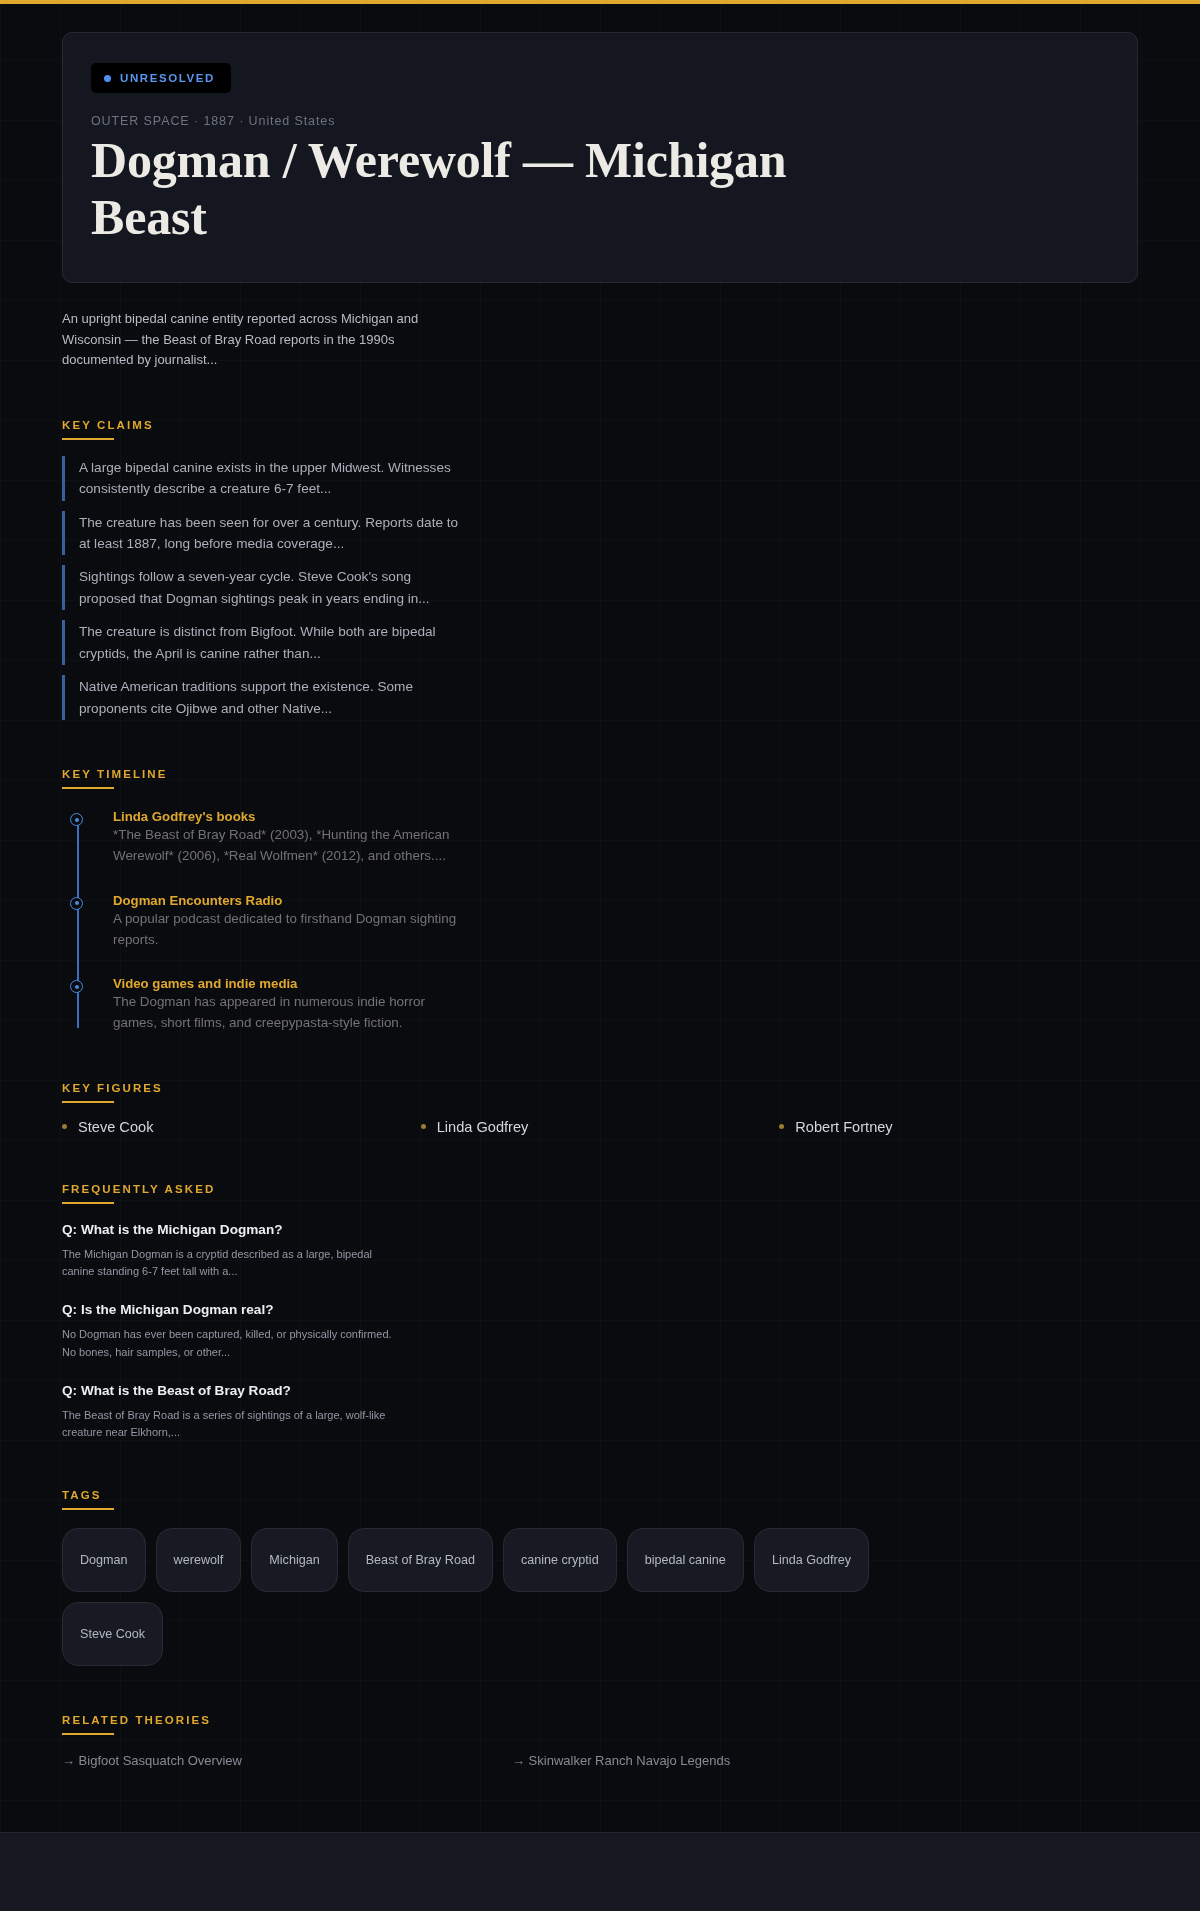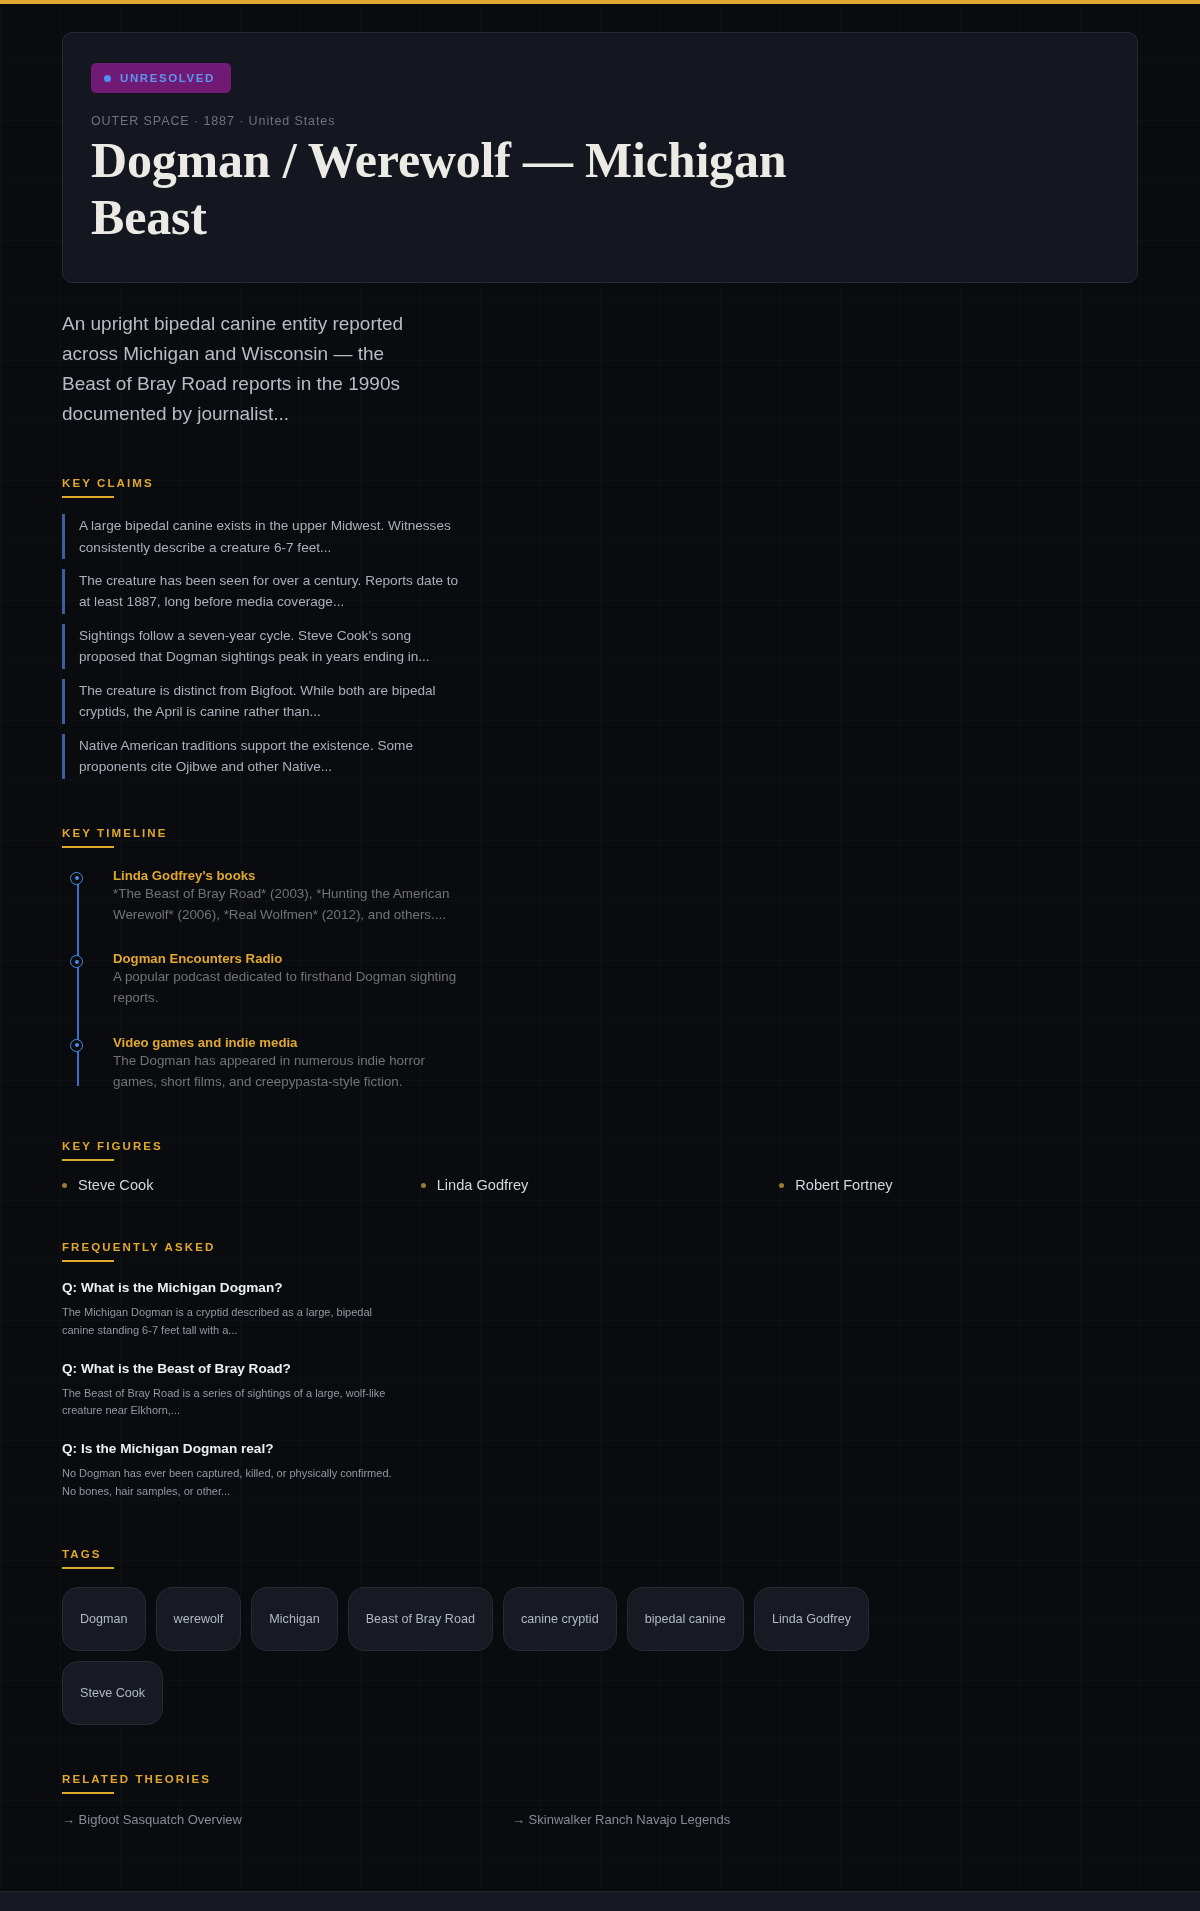--- a/index.html
+++ b/index.html
@@ -51,21 +51,21 @@
     border: 1px solid #262a34;
     border-radius: 10px;
     padding: 30px 28px 36px 28px;
     min-height: 220px;
   }
 
   .status-badge {
     display: inline-flex;
     align-items: center;
     gap: 9px;
-    background: #701a75;
+    background: #000000;
     border-radius: 5px;
     padding: 9px 16px 9px 13px;
   }
   .status-dot {
     width: 7px; height: 7px;
     border-radius: 50%;
     background: #4e8ff0;
     display: inline-block;
   }
   .status-label {
@@ -92,21 +92,21 @@
     letter-spacing: -0.2px;
     max-width: 760px;
   }
 
   
   .content { padding: 0 62px; }
 
   .summary {
     margin-top: 26px;
     max-width: 360px;
-    font-size: 19px;
+    font-size: 13px;
     line-height: 1.58;
     color: #b7bcc6;
   }
 
   .section { margin-top: 44px; }
 
   .section-head {
     color: #e0a82e;
     font-size: 11.5px;
     font-weight: 700;
@@ -358,26 +358,26 @@
 
     <div class="section">
       <div class="section-head">FREQUENTLY ASKED</div>
       <div class="section-rule"></div>
       <div class="faq">
         <div class="faq-item">
           <div class="faq-q">Q: What is the Michigan Dogman?</div>
           <div class="faq-a">The Michigan Dogman is a cryptid described as a large, bipedal canine standing 6-7 feet tall with a...</div>
         </div>
         <div class="faq-item">
+          <div class="faq-q">Q: Is the Michigan Dogman real?</div>
+          <div class="faq-a">No Dogman has ever been captured, killed, or physically confirmed. No bones, hair samples, or other...</div>
+        </div>
+        <div class="faq-item">
           <div class="faq-q">Q: What is the Beast of Bray Road?</div>
           <div class="faq-a">The Beast of Bray Road is a series of sightings of a large, wolf-like creature near Elkhorn,...</div>
-        </div>
-        <div class="faq-item">
-          <div class="faq-q">Q: Is the Michigan Dogman real?</div>
-          <div class="faq-a">No Dogman has ever been captured, killed, or physically confirmed. No bones, hair samples, or other...</div>
         </div>
       </div>
     </div>
 
     <div class="section">
       <div class="section-head">TAGS</div>
       <div class="section-rule"></div>
       <div class="tags">
         <span class="tag">Dogman</span>
         <span class="tag">werewolf</span>

